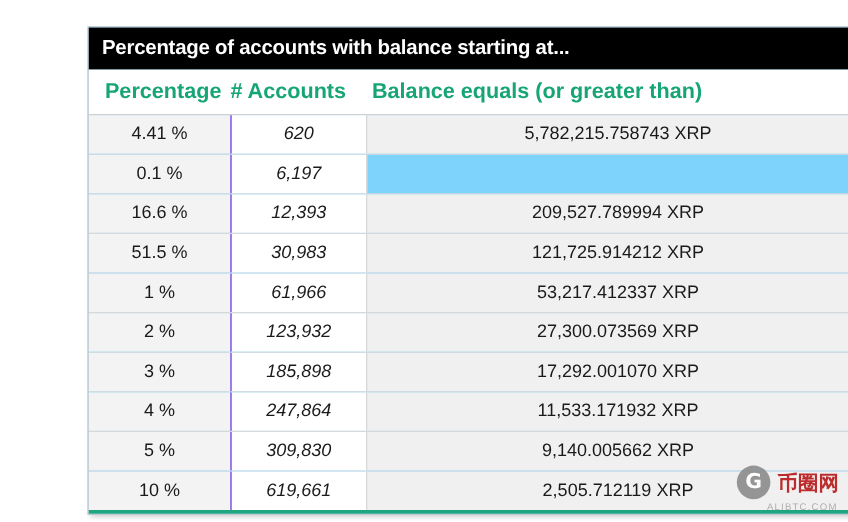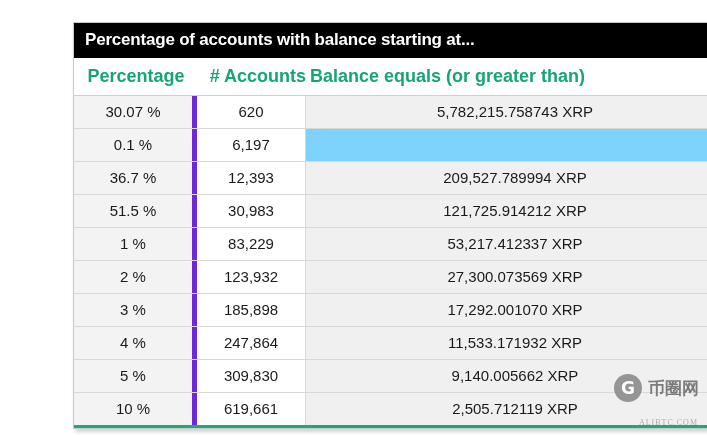--- a/index.html
+++ b/index.html
@@ -61,21 +61,21 @@
     white-space: nowrap;
   }
   .header-row .h-pct {
     width: 118px;
     text-align: center;
     padding-left: 6px;
     box-sizing: border-box;
   }
   .header-row .h-acct {
     width: 114px;
-    text-align: right;
+    text-align: left;
     box-sizing: border-box;
   }
   .header-row .h-bal {
     flex: 1;
     text-align: left;
     padding-left: 4px;
     box-sizing: border-box;
   }
 
   
@@ -96,22 +96,23 @@
     box-sizing: border-box;
     text-align: center;
   }
   .data-row .c-pct {
     width: 118px;
     background: #f3f3f3;
   }
   .data-row .c-acct {
     width: 114px;
     background: #ffffff;
-    border-left: 5px solid #6d28d9;
+    border-left: 1px solid #6d28d9;
     border-right: 1px solid #d8d8d8;
+    font-style: italic;
   }
   .data-row .c-bal {
     flex: 1;
     background: #f0f0f0;
   }
 
   
   #card-bottom-accent {
     height: 3px;
     background: #1fa67f;
@@ -142,70 +143,69 @@
     font-size: 17px;
     font-weight: bold;
     display: flex;
     align-items: center;
     justify-content: center;
     font-family: "DejaVu Sans", sans-serif;
   }
   #watermark .wm-text {
     font-size: 17px;
     font-weight: bold;
-    color: #737373;
+    color: #b91c1c;
     font-family: "DejaVu Sans", sans-serif;
   }
   #watermark .wm-sub {
     font-size: 8px;
     color: #a8a8a8;
     letter-spacing: 1px;
-    margin-top: 16px;
+    margin-top: 2px;
     margin-right: 1px;
-    font-family: Liberation Serif, serif;
   }
 </style>
 </head>
 <body>
 
 <div id="page">
 
   <div id="table-card">
 
     <div class="title-bar">Percentage of accounts with balance starting at...</div>
 
     <div class="header-row">
       <div class="h-pct">Percentage</div>
       <div class="h-acct"># Accounts</div>
       <div class="h-bal">Balance equals (or greater than)</div>
     </div>
 
     <div id="rows-container">
         <div class="data-row">
-          <div class="c-pct">30.07 %</div>
+          <div class="c-pct">4.41 %</div>
           <div class="c-acct">620</div>
           <div class="c-bal">5,782,215.758743 XRP</div>
         </div>
         <div class="data-row">
           <div class="c-pct">0.1 %</div>
           <div class="c-acct">6,197</div>
         </div>
         <div class="data-row">
-          <div class="c-pct">36.7 %</div>
+          <div class="c-pct">16.6 %</div>
           <div class="c-acct">12,393</div>
           <div class="c-bal">209,527.789994 XRP</div>
         </div>
         <div class="data-row">
           <div class="c-pct">51.5 %</div>
           <div class="c-acct">30,983</div>
           <div class="c-bal">121,725.914212 XRP</div>
         </div>
         <div class="data-row">
           <div class="c-pct">1 %</div>
-          <div class="c-acct">83,229</div>
+          <div class="c-acct">61,966</div>
           <div class="c-bal">53,217.412337 XRP</div>
         </div>
         <div class="data-row">
           <div class="c-pct">2 %</div>
           <div class="c-acct">123,932</div>
           <div class="c-bal">27,300.073569 XRP</div>
         </div>
         <div class="data-row">
           <div class="c-pct">3 %</div>
           <div class="c-acct">185,898</div>

